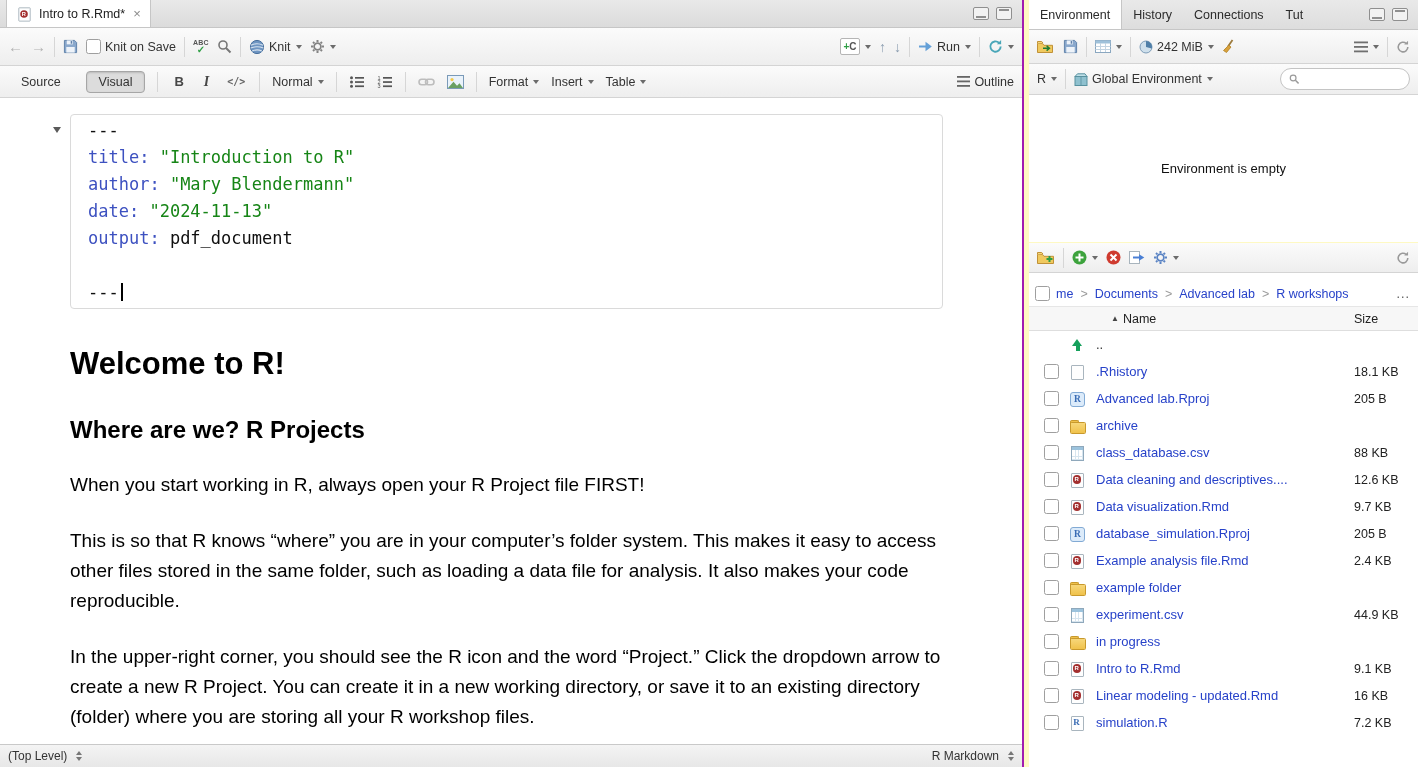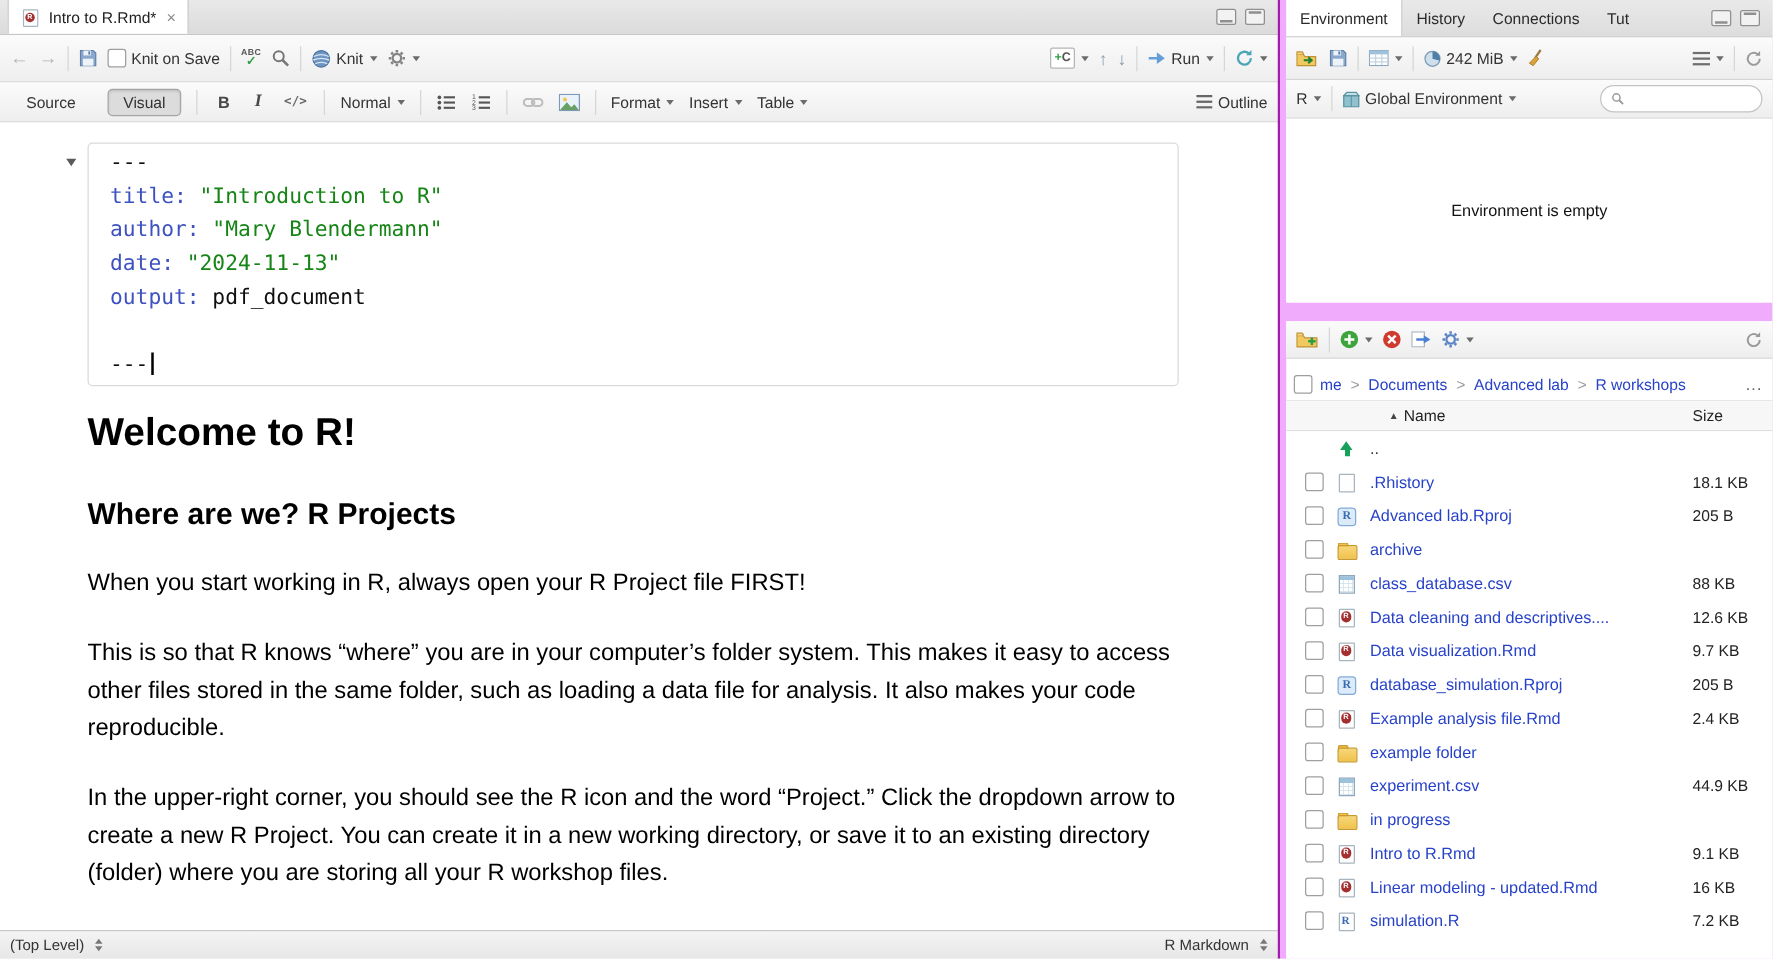--- a/index.html
+++ b/index.html
@@ -46,29 +46,29 @@
 
   .editor-body{flex:1;background:#fff;overflow:hidden;padding:16px 0 0 70px;position:relative}
   .yaml-wrap{position:relative;width:873px}
   .collapse-caret{position:absolute;left:-17px;top:13px;width:0;height:0;border-left:4.5px solid transparent;border-right:4.5px solid transparent;border-top:6px solid #5a5a5a}
   .yaml-box{border:1px solid #dadada;border-radius:4px;padding:2px 17px;font-family:"DejaVu Sans Mono",monospace;font-size:17px;line-height:27px;color:#0f0f0f}
   .yline{height:27px;white-space:pre}
   .yk{color:var(--yaml-key,#3d51c0)}
   .ys{color:var(--yaml-string,#168516)}
   .yplain{color:#0f0f0f}
   .cursor{display:inline-block;width:2px;height:18px;background:#000;vertical-align:-3px;margin-left:2px}
-  .doc h1{margin:19px 0 0;font-size:31px;color:#000;font-weight:bold}
+  .doc h1{margin:37px 0 0;font-size:31px;color:#000;font-weight:bold}
   .doc h2{margin:34px 0 0;font-size:24px;color:#000;font-weight:bold}
   .doc p{margin:26px 0 0;font-size:19px;line-height:30px;color:#000;max-width:876px}
 
   .statusbar{height:22px;flex:none;background:linear-gradient(#f4f4f4,#e7e7e7);border-top:1px solid #c9c9c9;display:flex;align-items:center;padding:0 8px;font-size:12px;color:#333}
   .statusbar .right{margin-left:auto;display:flex;align-items:center}
 
   
-  .right-col{flex:1;display:flex;flex-direction:column;gap:15px;padding-left:5px;background:#f0abfc;min-width:0}
+  .right-col{flex:1;display:flex;flex-direction:column;gap:1px;padding-left:5px;background:#fef9c3;min-width:0}
   .pane{background:#fff;display:flex;flex-direction:column;min-width:0}
   .env-pane{height:242px;flex:none}
   .files-pane{flex:1;min-height:0}
   .ptabbar{height:29px;flex:none;background:linear-gradient(#e9e9e9,#ddd);border-bottom:1px solid #c6c6c6;display:flex;align-items:stretch}
   .tabs-holder{display:flex;align-items:stretch;flex:1;min-width:0;overflow:hidden}
   .ptab{display:flex;align-items:center;padding:0 11px;color:#2b2b2b;white-space:nowrap}
   .ptab.active{background:#fff;border-right:1px solid #c6c6c6}
   .ptoolbar{height:33px}
   .env-row2{height:30px}
   .tlabel{font-size:12.5px;color:#333}

